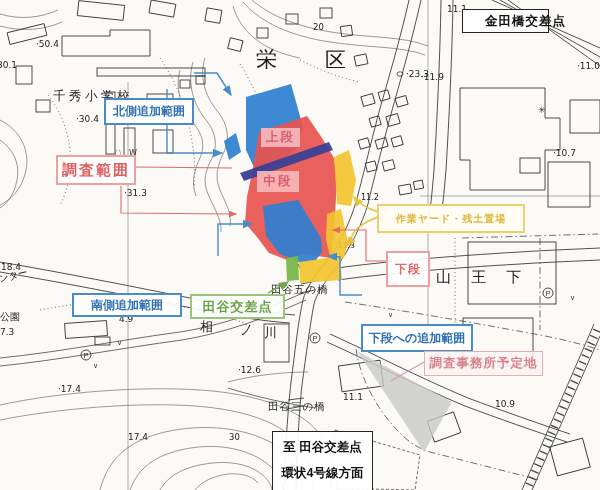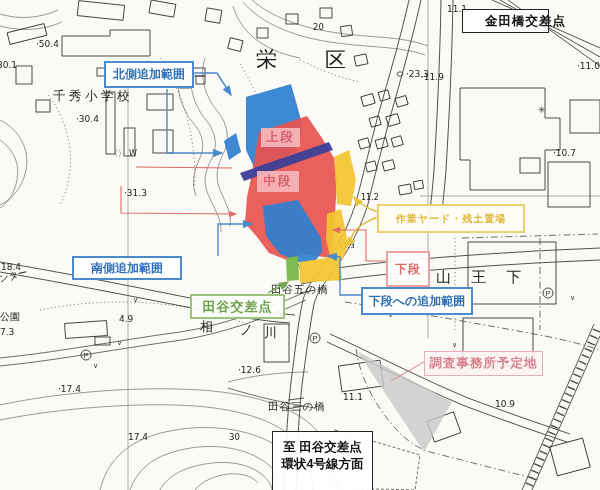--- a/index.html
+++ b/index.html
@@ -1,28 +1,28 @@
 <!DOCTYPE html>
 <html><head>
 <meta charset="utf-8">
 <style>
   html,body{margin:0;padding:0;background:#e8e8e8;}
   #stage{position:relative;width:600px;height:490px;background:#fbfaf6;overflow:hidden;
          font-family:"Liberation Sans","DejaVu Sans",sans-serif;}
   #basemap{position:absolute;left:0;top:0;}
   .co{position:absolute;display:flex;align-items:center;justify-content:center;
       background:rgba(255,255,255,.93);font-weight:bold;box-sizing:border-box;white-space:nowrap;}
-  .co.blue{border:2px solid #4a8bc9;color:#2f6fb5;font-size:12px;}
+  .co.blue{border:2px solid #4a8bc9;color:#2f6fb5;font-size:12px;margin-top:37px;}
   .co.red{border:2px solid #efa0a0;color:#e06060;font-size:15px;letter-spacing:2px;}
   .co.salmon{border:2px solid #efa0a0;color:#e06868;font-size:12px;letter-spacing:1px;}
   .co.yellow{border:2px solid #ecd06b;color:#dfb73a;font-size:10px;letter-spacing:1px;background:rgba(255,253,243,.95);}
   .co.green{border:2px solid #9cc27e;color:#69a04a;font-size:13px;letter-spacing:1px;background:rgba(252,254,249,.93);}
   .co.pink{border:1.5px solid #e5aeb4;color:#d8848e;font-size:12.5px;letter-spacing:1px;background:rgba(250,243,243,.9);}
   .co.black{border:1.5px solid #222;color:#111;font-size:12.5px;letter-spacing:1px;padding-left:40px;}
-  .co.black2{border:1.5px solid #222;color:#111;font-size:12.5px;flex-direction:column;justify-content:flex-start;padding-top:7px;}
+  .co.black2{border:1.5px solid #222;color:#111;font-size:12.5px;flex-direction:column;justify-content:flex-start;padding-top:7px;gap:9px;}
   .tier{position:absolute;background:rgba(246,183,186,.92);color:#d5606c;font-weight:bold;
         font-size:12.5px;display:flex;align-items:center;justify-content:center;letter-spacing:2px;}
 </style>
 </head>
 <body>
 
 <div id="stage">
 
 <svg id="basemap" width="600" height="490" viewBox="0 0 600 490">
 
@@ -253,20 +253,21 @@
     <path d="M386,261 L366,261 L366,230 L333,230" stroke="#e06a64" stroke-width="1.1" marker-end="url(#ah-red)"></path>
     <path d="M378,212 C366,208 358,202 354,197" stroke="#e6c13d" marker-end="url(#ah-yellow)"></path>
     <path d="M378,217 C362,223 352,230 351,240 L347,246" stroke="#e6c13d" marker-end="url(#ah-yellow)"></path>
     <path d="M268,293 C275,289 283,285 288,282" stroke="#74a850" marker-end="url(#ah-green)"></path>
     <path d="M424,362 L391,381" stroke="#dc9aa0" stroke-width="1.2"></path>
   </g>
 </svg>
 
 <div class="co black" style="left:462px;top:9px;width:87px;height:24px">金田橋交差点</div>
 <div class="co blue" style="left:104px;top:61px;width:90px;height:27px">北側追加範囲</div>
+<div class="co red" style="left:56px;top:155px;width:80px;height:30px">調査範囲</div>
 <div class="co blue" style="left:72px;top:256px;width:110px;height:24px">南側追加範囲</div>
 <div class="co yellow" style="left:377px;top:204px;width:148px;height:29px">作業ヤード・残土置場</div>
 <div class="co salmon" style="left:386px;top:251px;width:44px;height:36px">下段</div>
 <div class="co blue" style="left:361px;top:287px;width:112px;height:28px">下段への追加範囲</div>
 <div class="co green" style="left:190px;top:294px;width:95px;height:25px">田谷交差点</div>
 <div class="co pink" style="left:424px;top:351px;width:119px;height:25px">調査事務所予定地</div>
 <div class="co black2" style="left:272px;top:431px;width:101px;height:60px">
   <span>至 田谷交差点</span>
   <span>環状4号線方面</span>
 </div>

